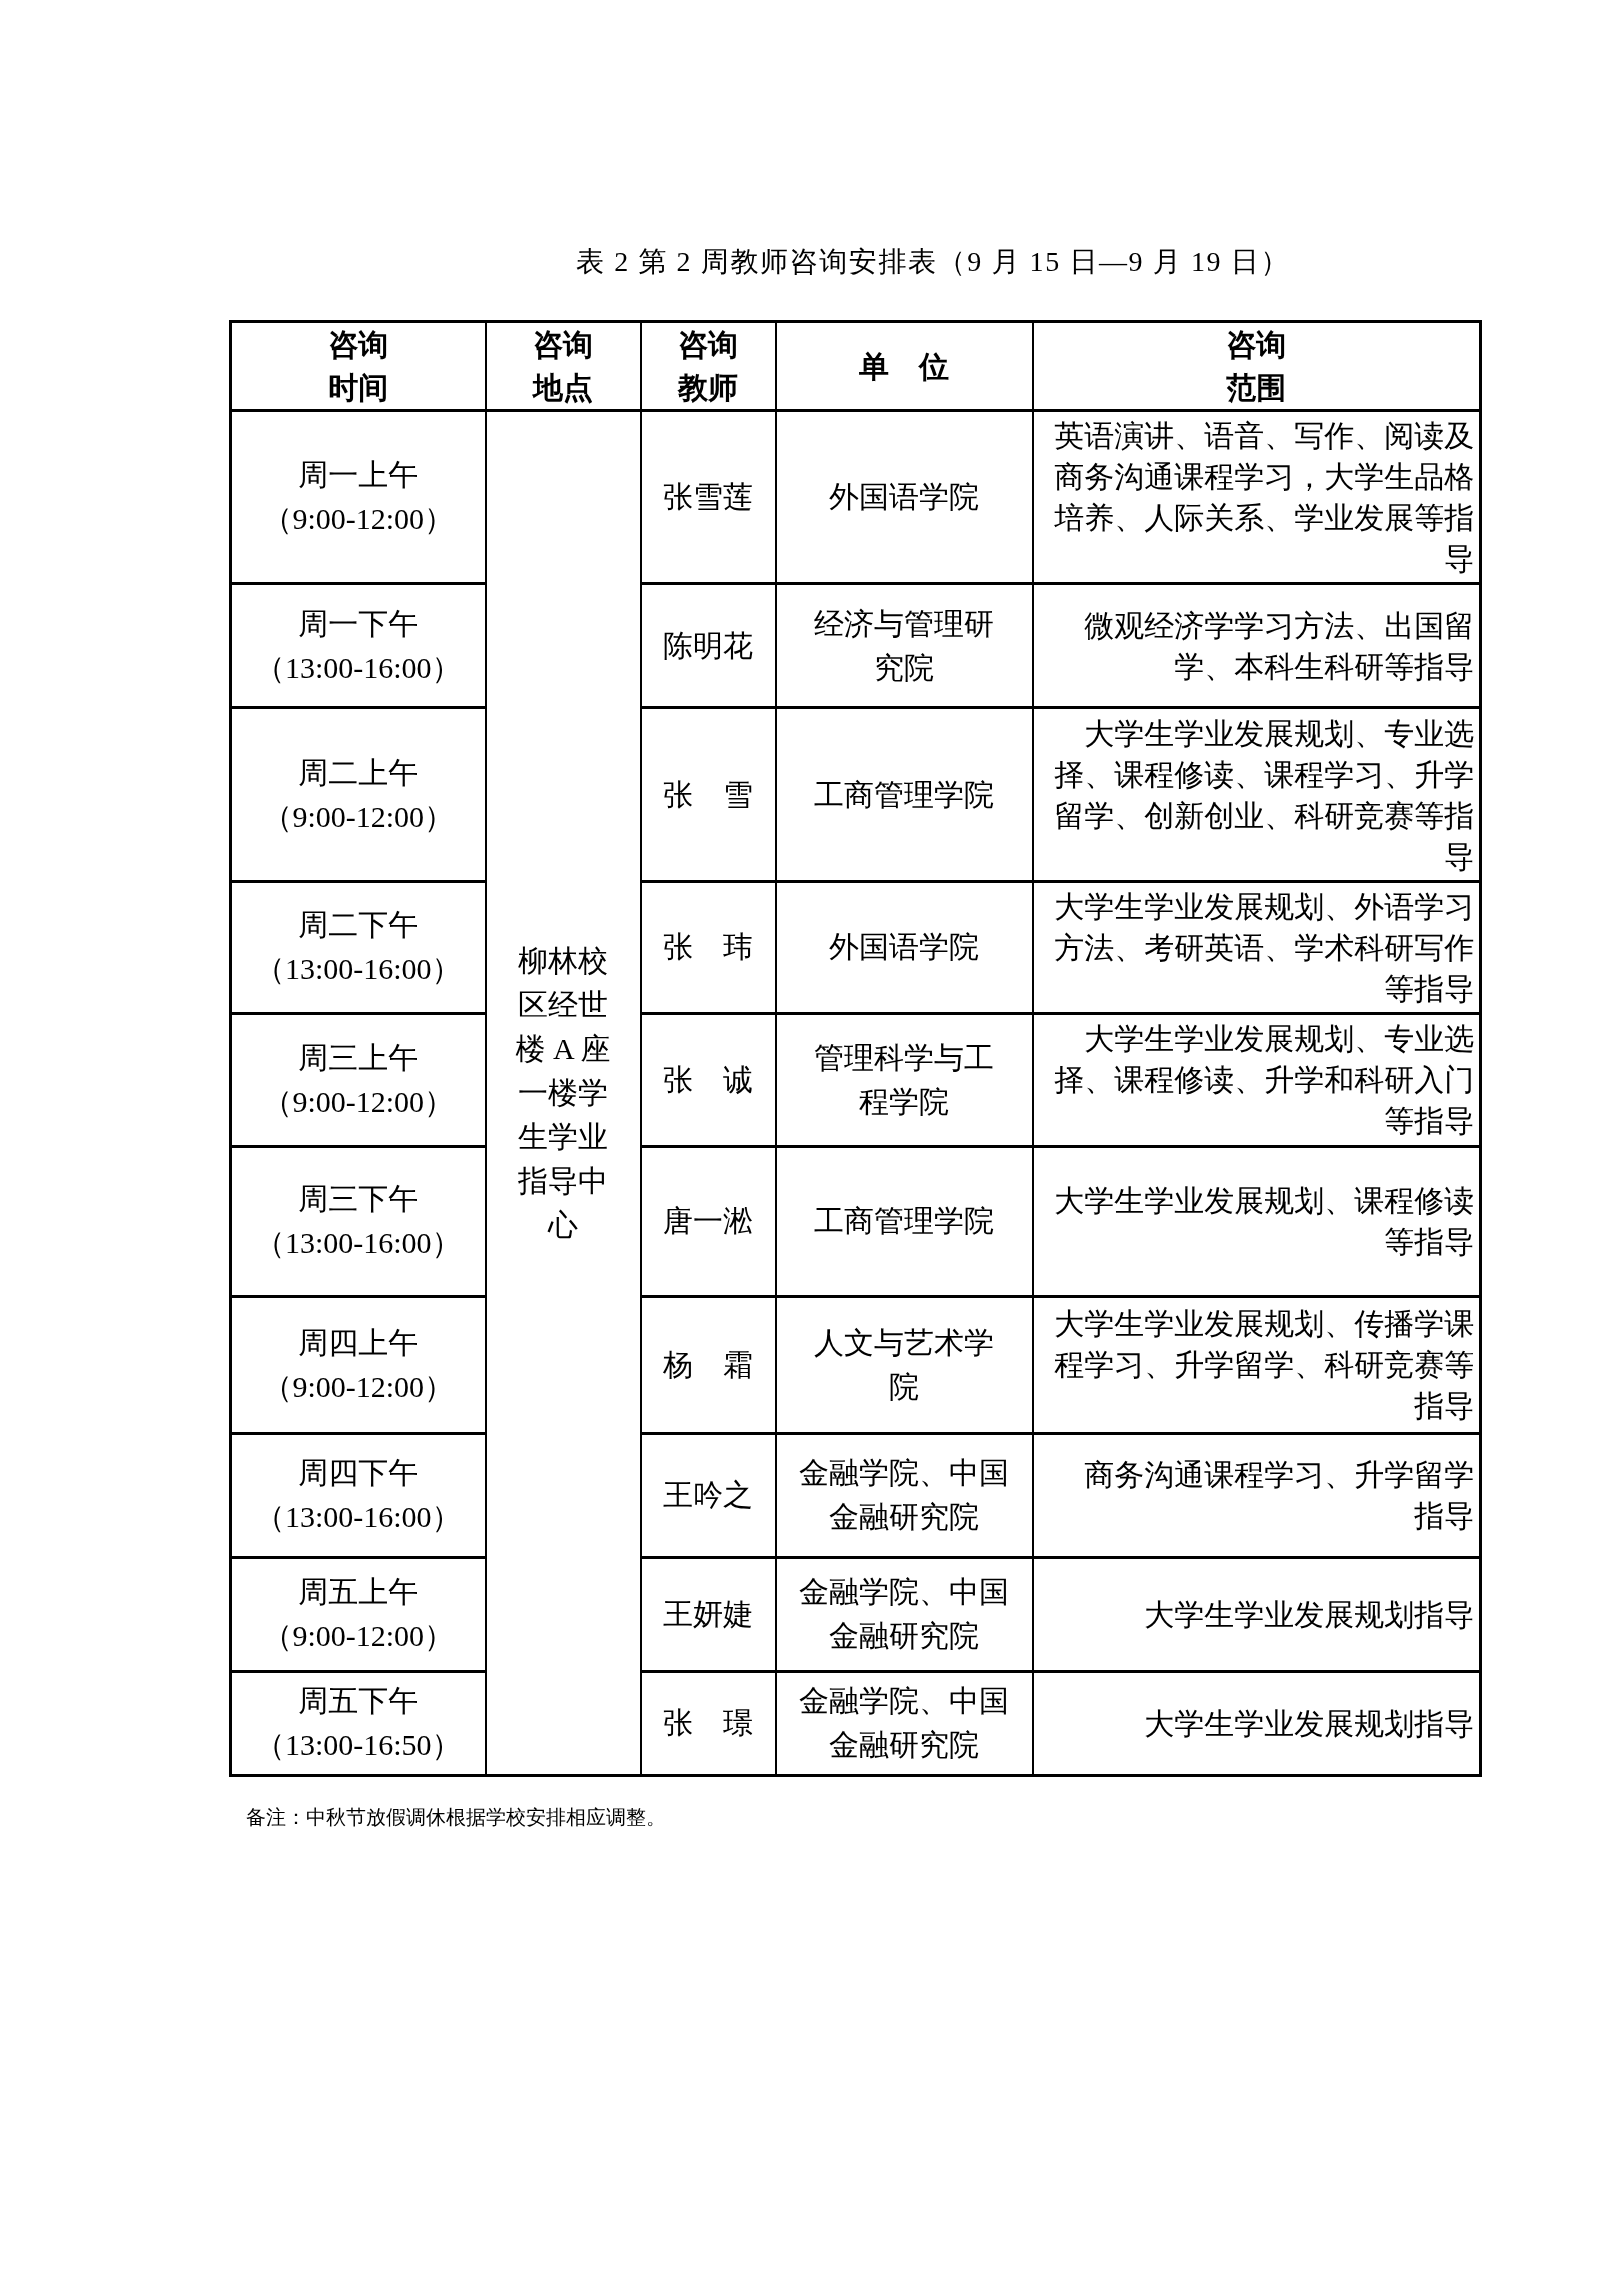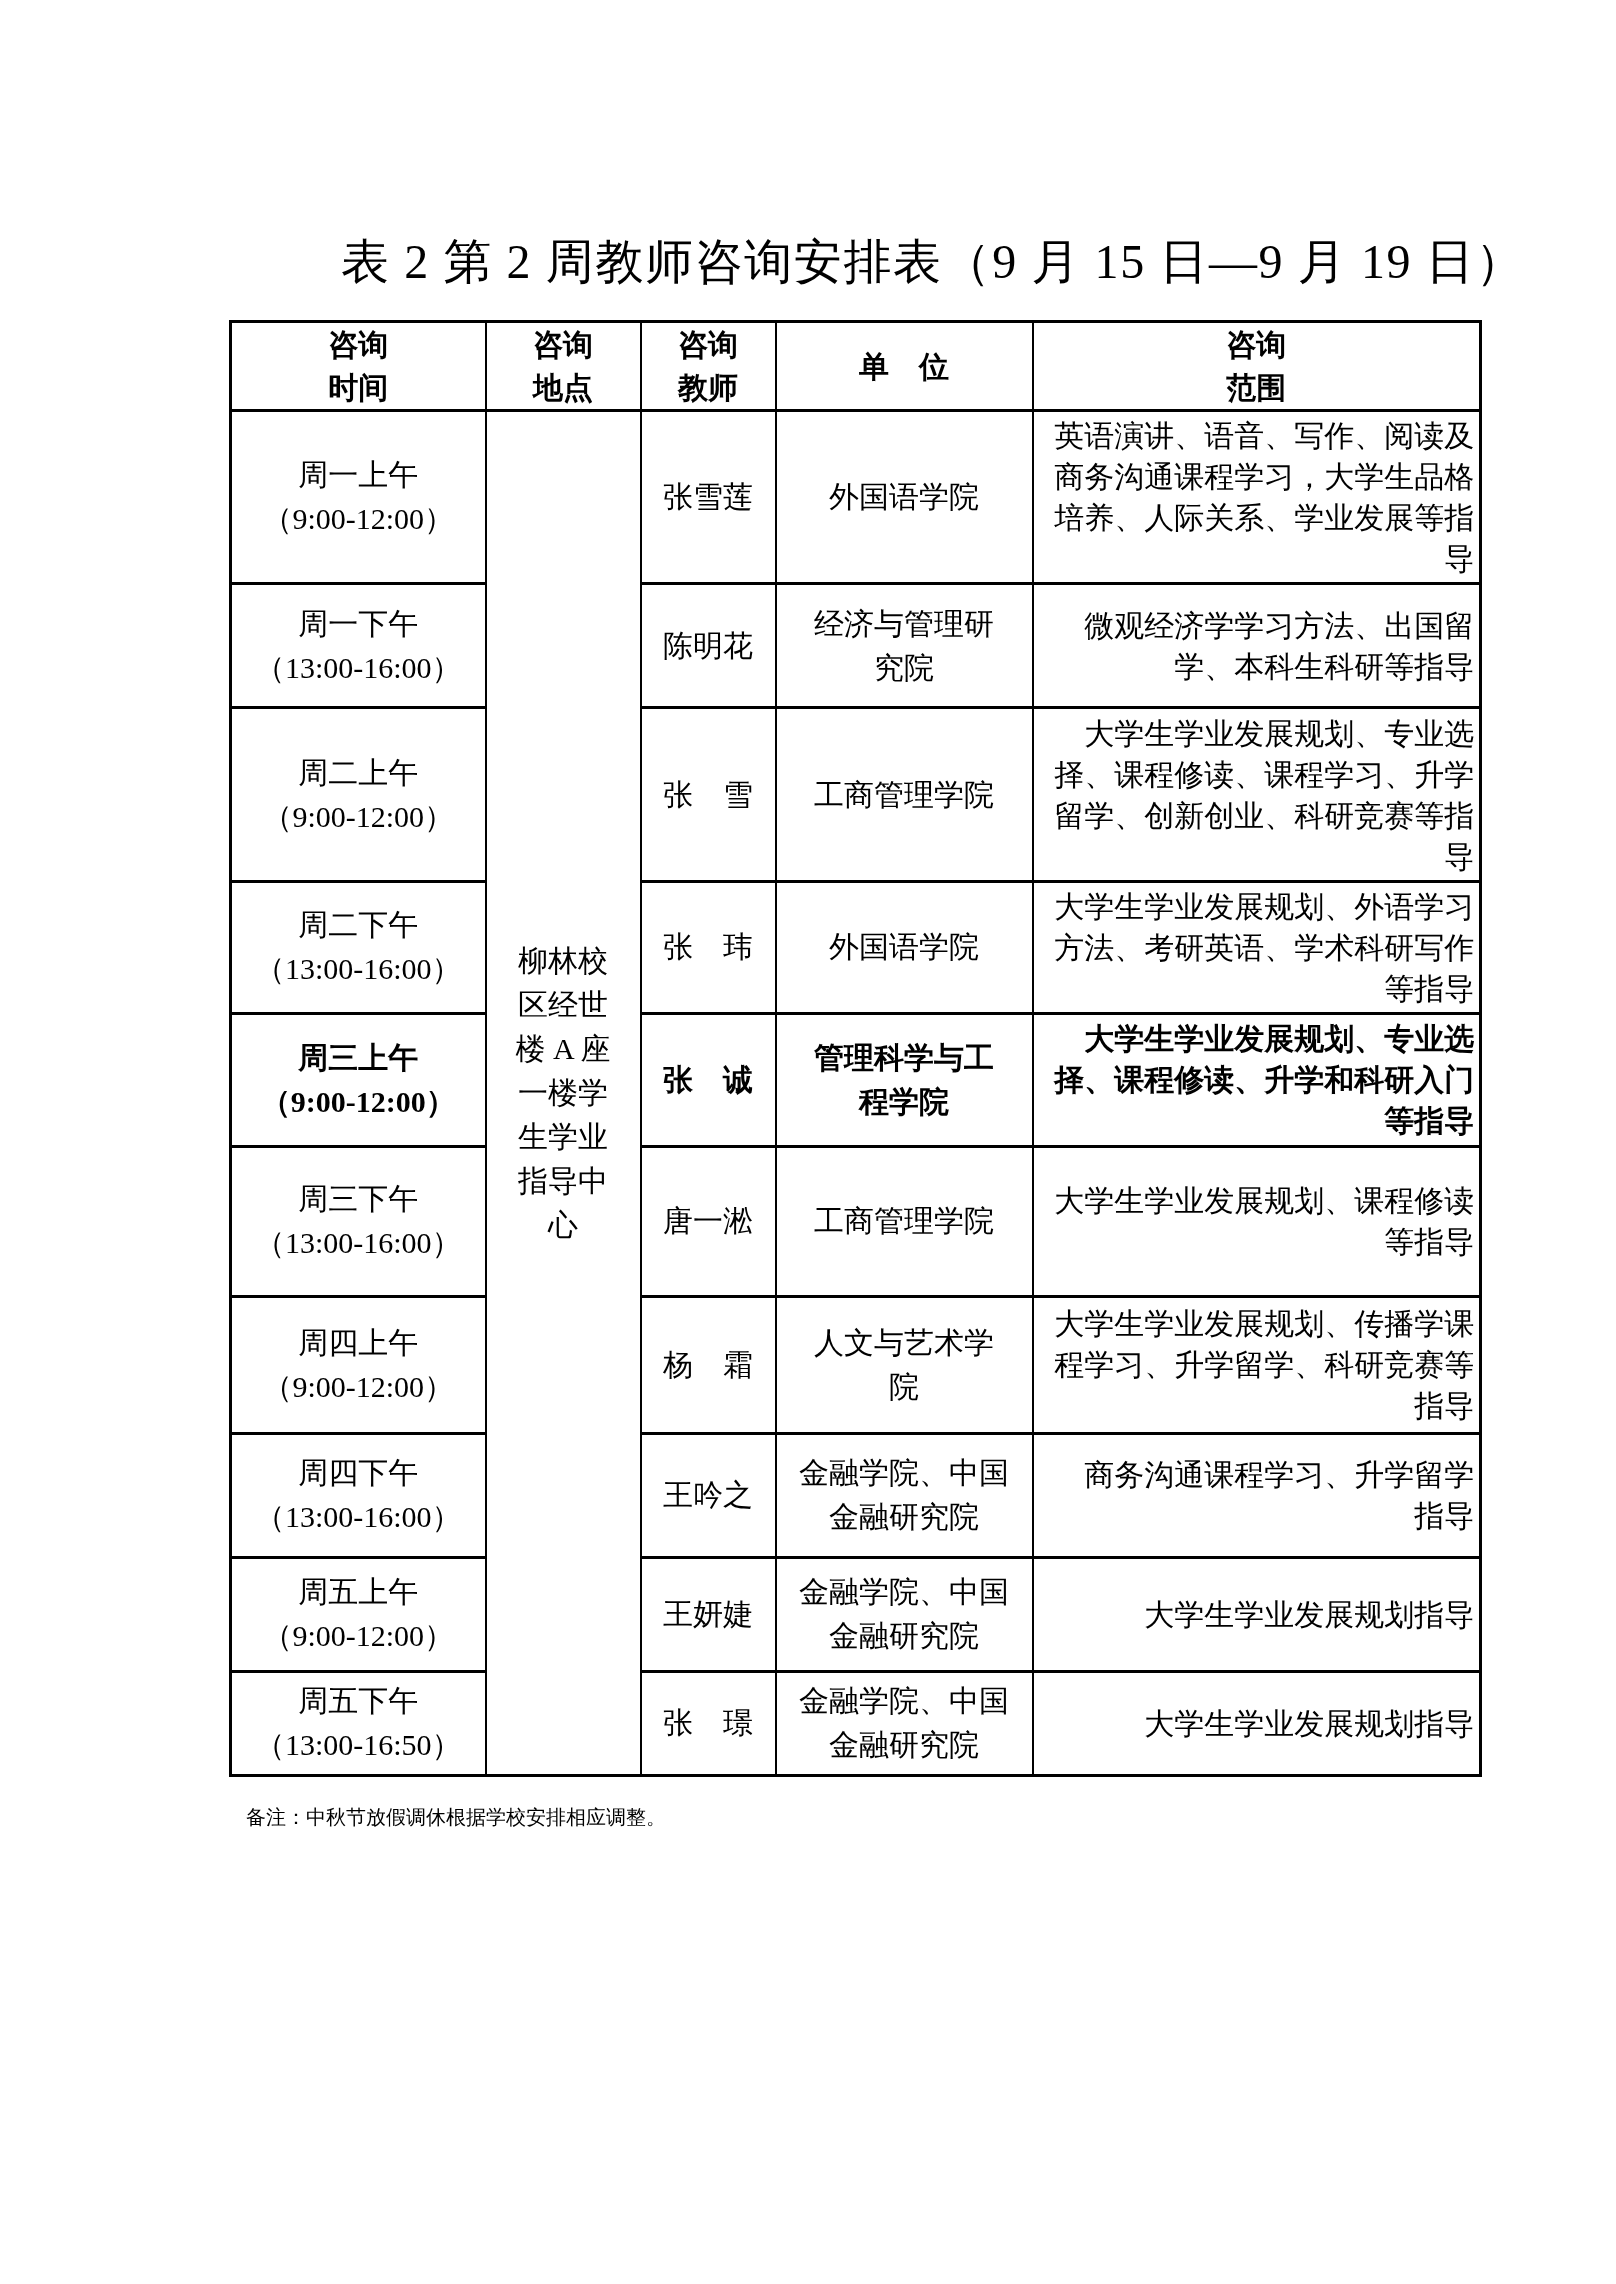--- a/index.html
+++ b/index.html
@@ -11,21 +11,21 @@
     width: 1616px;
     height: 2284px;
     position: relative;
     font-family: "Liberation Serif", "DejaVu Serif", serif;
     color: #000000;
   }
   .page-title {
     margin: 237px 0 0 308px;
     width: 1250px;
     text-align: center;
-    font-size: 48px;
+    font-size: 28px;
     line-height: 49px;
     letter-spacing: 1.6px;
     white-space: nowrap;
   }
   table.schedule {
     margin: 34px 6px 0 229px;
     width: 1250px;
     table-layout: fixed;
     border-collapse: collapse;
     border: 3.2px solid #000;
@@ -57,21 +57,21 @@
   td.scope {
     text-align: right;
     line-height: 41px;
     padding: 3.2px 4.7px 3.2px 11px;
   }
   tr.hr  { height: 87px; }
   tr.r0  { height: 164px; }
   tr.r1  { height: 124px; }
   tr.r2  { height: 171px; }
   tr.r3  { height: 126px; padding-left: 28px; }
-  tr.r4  { height: 110px; font-weight: bold; }
+  tr.r4  { height: 110px; }
   tr.r5  { height: 150px; }
   tr.r6  { height: 137px; }
   tr.r7  { height: 124px; }
   tr.r8  { height: 114px; }
   tr.r9  { height: 104px; }
   .footnote {
     margin: 20.5px 0 0 246px;
     font-size: 20px;
     line-height: 41px;
   }

